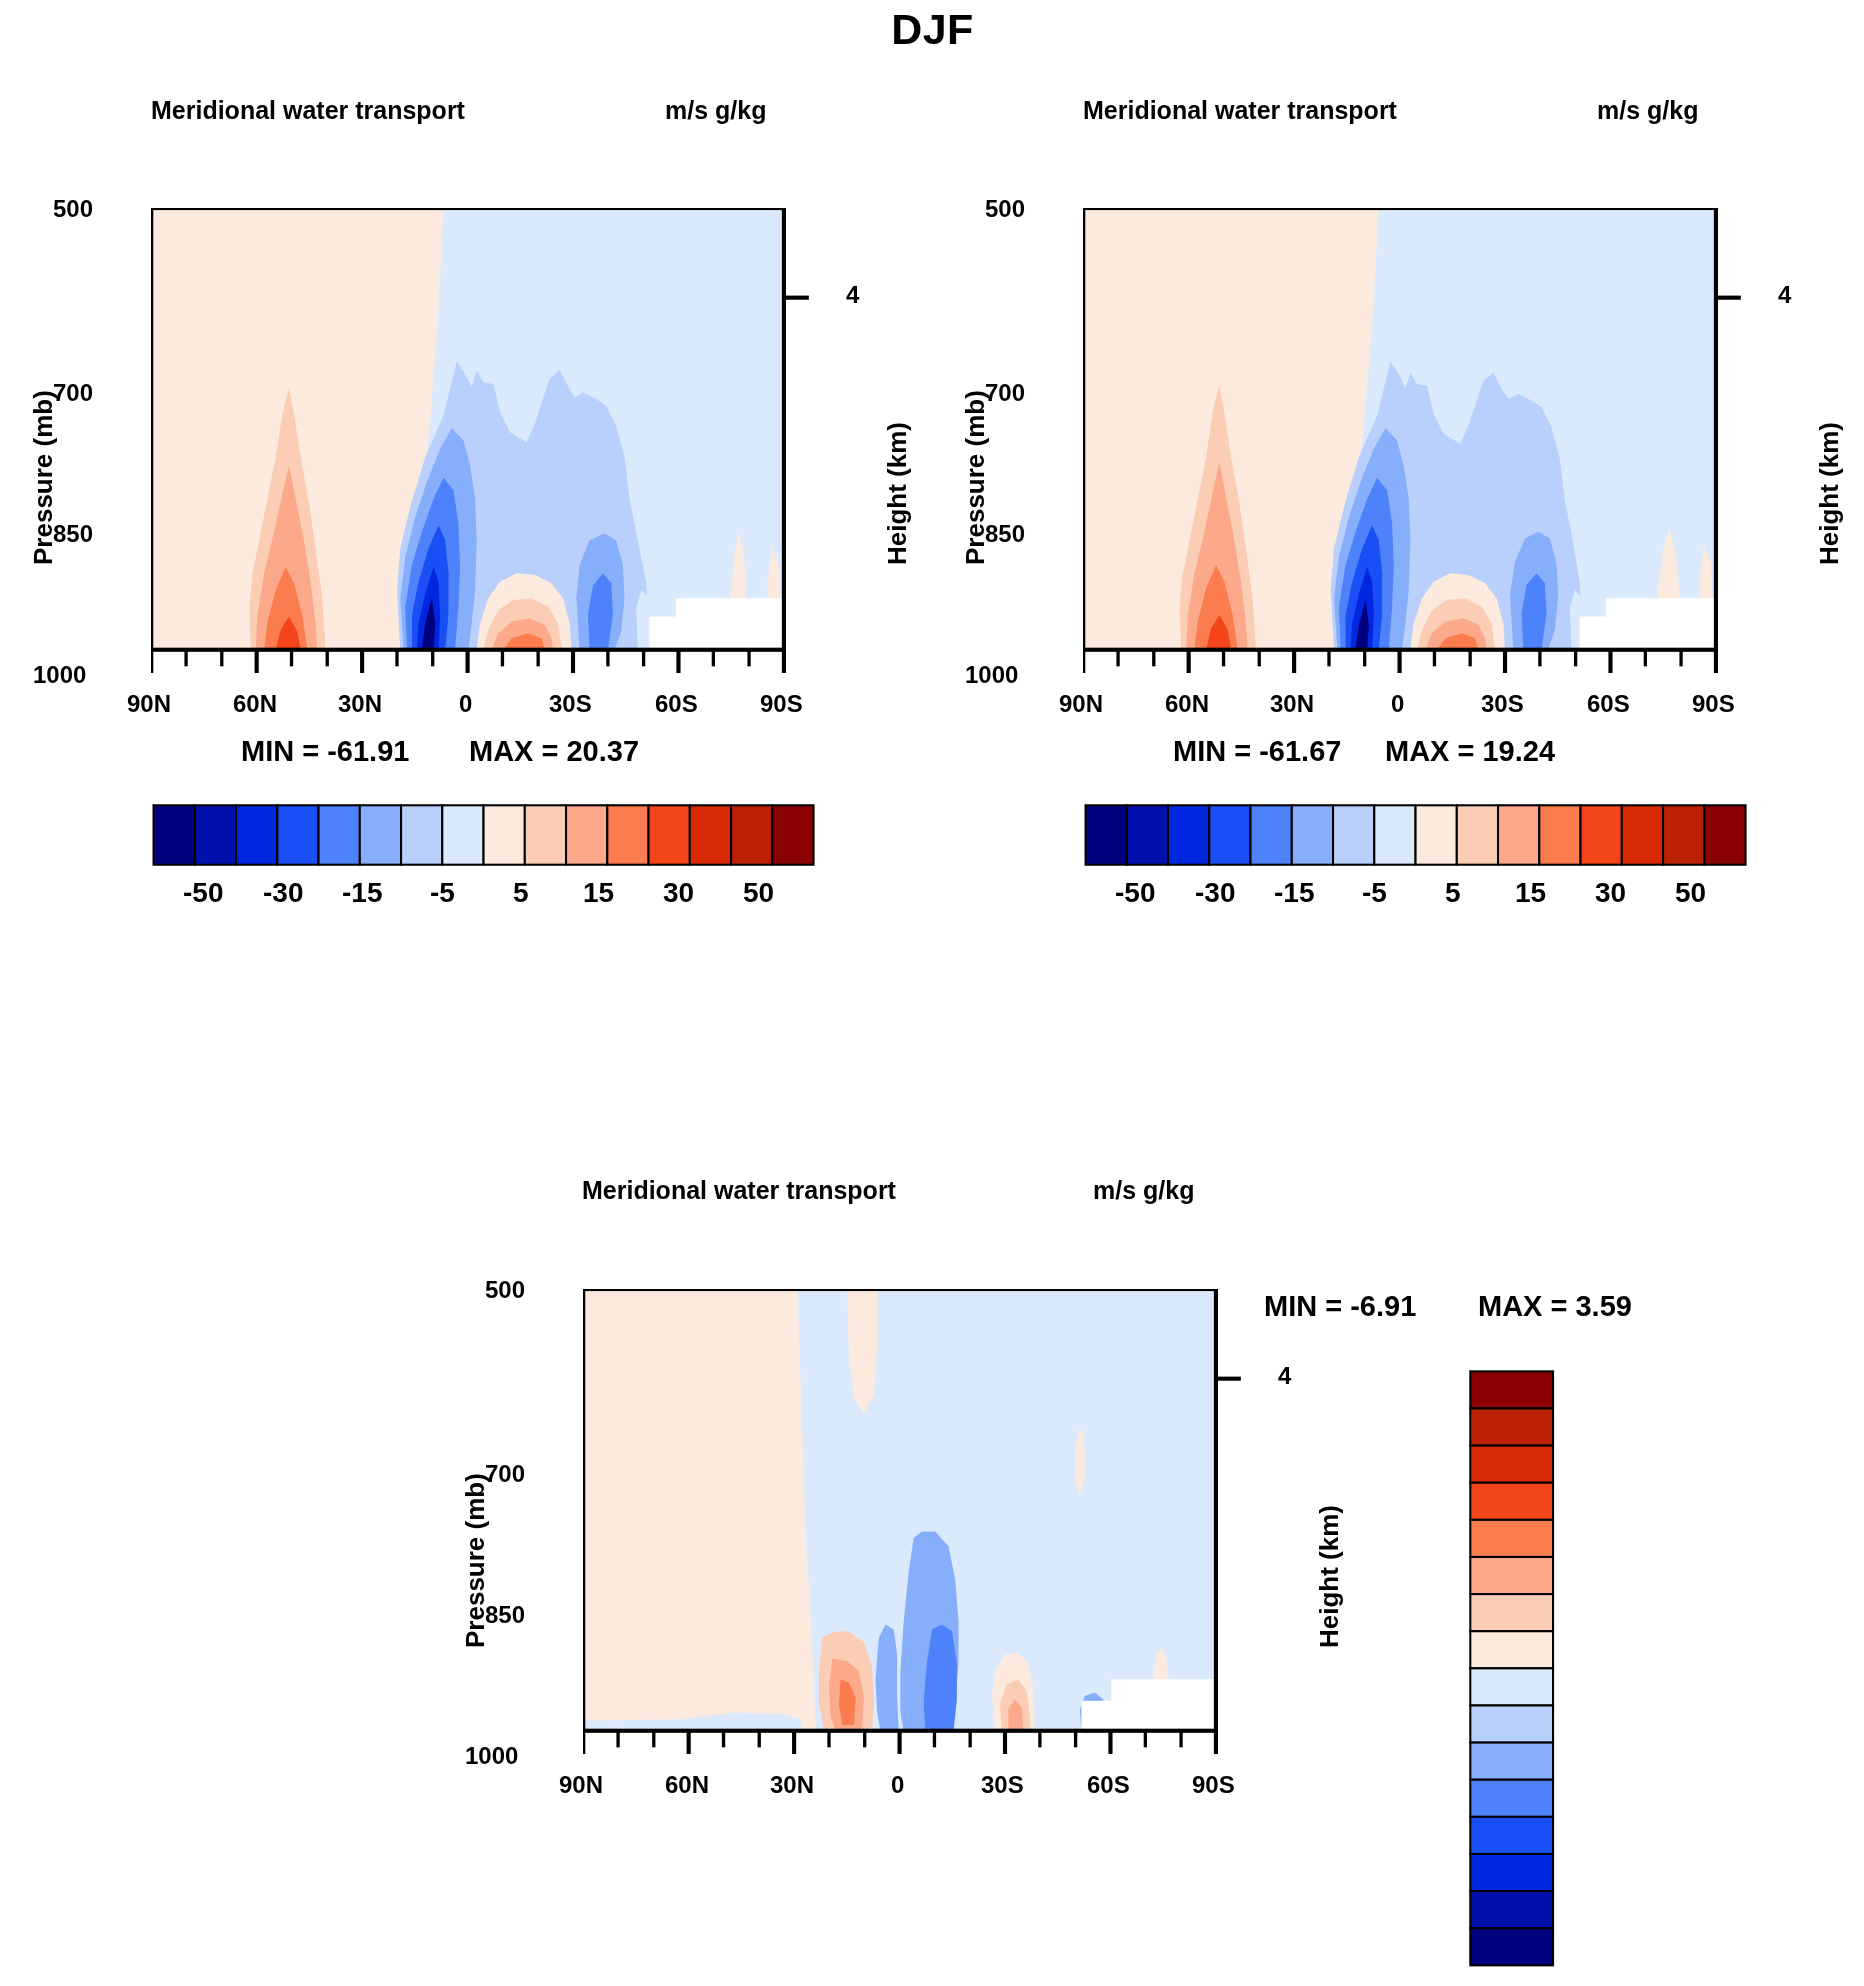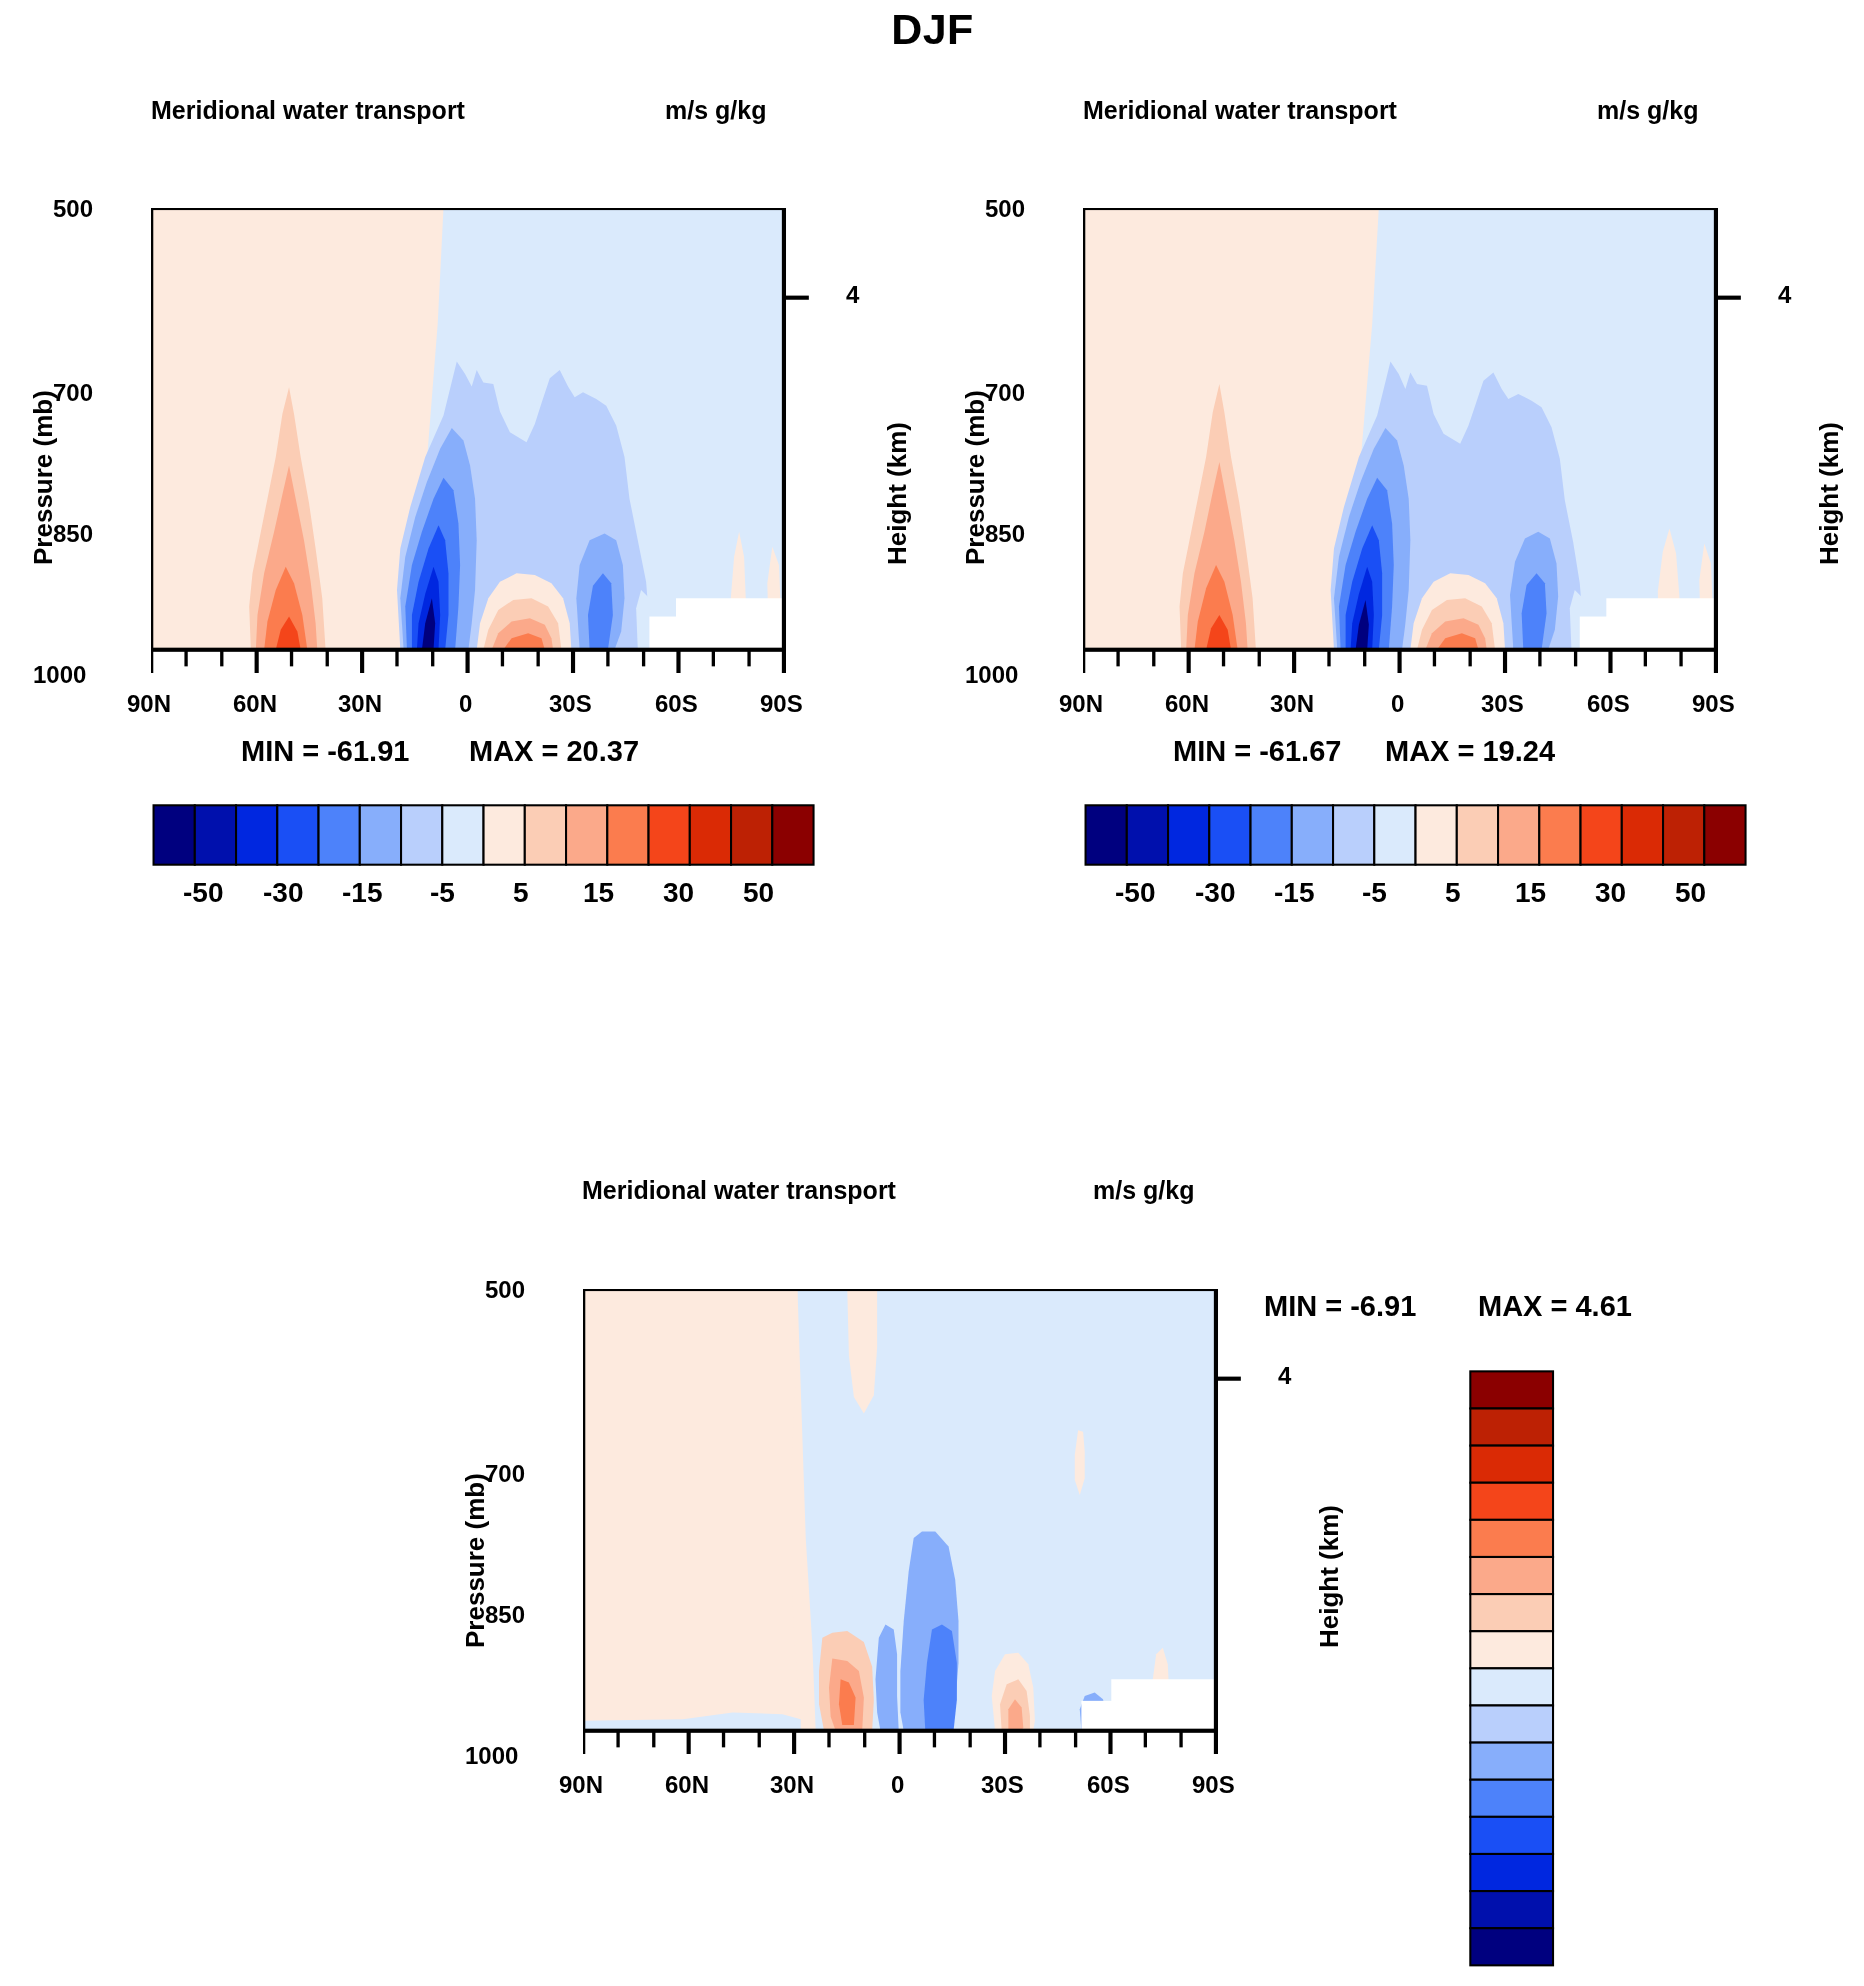--- a/index.html
+++ b/index.html
@@ -485,21 +485,21 @@
 
   <div class="abs tick-lab" style="left:559px;top:645px;">90N</div>
   <div class="abs tick-lab" style="left:665px;top:645px;">60N</div>
   <div class="abs tick-lab" style="left:770px;top:645px;">30N</div>
   <div class="abs tick-lab" style="left:891px;top:645px;">0</div>
   <div class="abs tick-lab" style="left:981px;top:645px;">30S</div>
   <div class="abs tick-lab" style="left:1087px;top:645px;">60S</div>
   <div class="abs tick-lab" style="left:1192px;top:645px;">90S</div>
 
   <div class="abs minmax" style="left:1264px;top:164px;">MIN =  -6.91</div>
-  <div class="abs minmax" style="left:1478px;top:164px;">MAX =   4.61</div>
+  <div class="abs minmax" style="left:1478px;top:164px;">MAX =   3.59</div>
 
   <svg class="abs" width="91" height="606" style="left:1467px;top:241px;" viewBox="0 0 110 730">
     <g id="cbC">
         <rect x="4" y="4.00" width="100" height="44.88" fill="#8b0000" class="cbcell"></rect>
         <rect x="4" y="48.88" width="100" height="44.88" fill="#bd2104" class="cbcell"></rect>
         <rect x="4" y="93.75" width="100" height="44.88" fill="#da2a05" class="cbcell"></rect>
         <rect x="4" y="138.63" width="100" height="44.88" fill="#f4451a" class="cbcell"></rect>
         <rect x="4" y="183.50" width="100" height="44.88" fill="#fb7c4e" class="cbcell"></rect>
         <rect x="4" y="228.38" width="100" height="44.88" fill="#fba98a" class="cbcell"></rect>
         <rect x="4" y="273.25" width="100" height="44.88" fill="#fbcdb5" class="cbcell"></rect>

